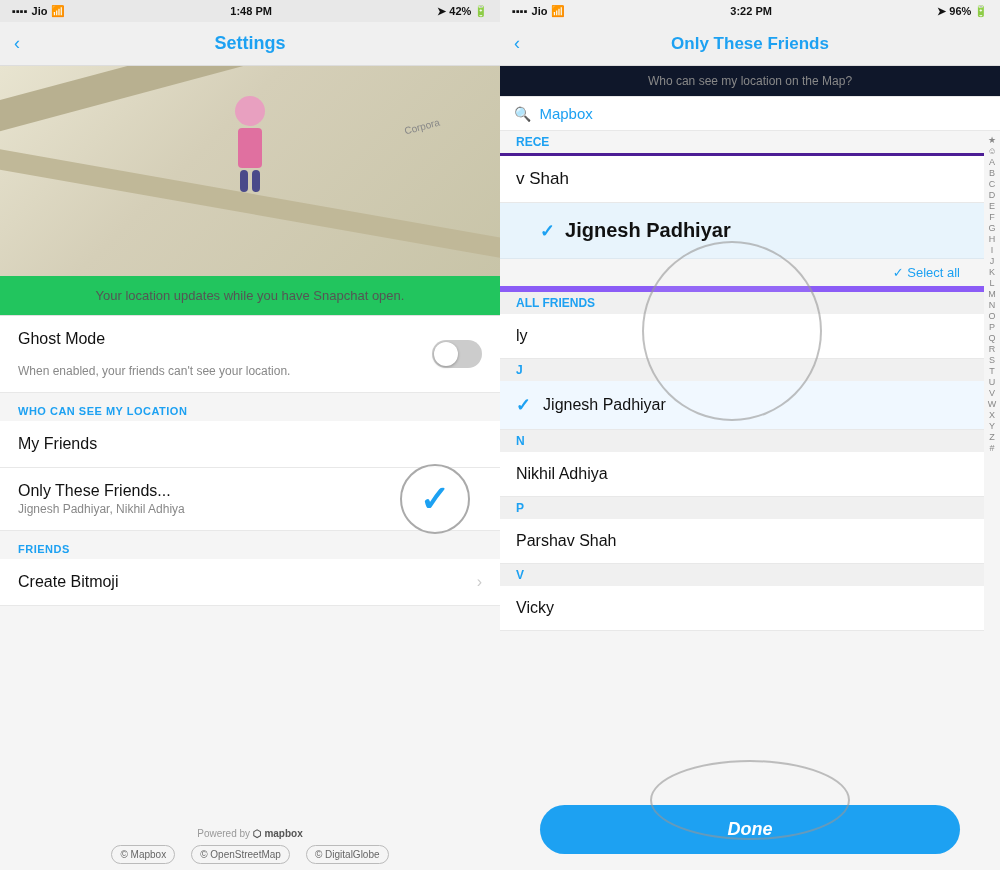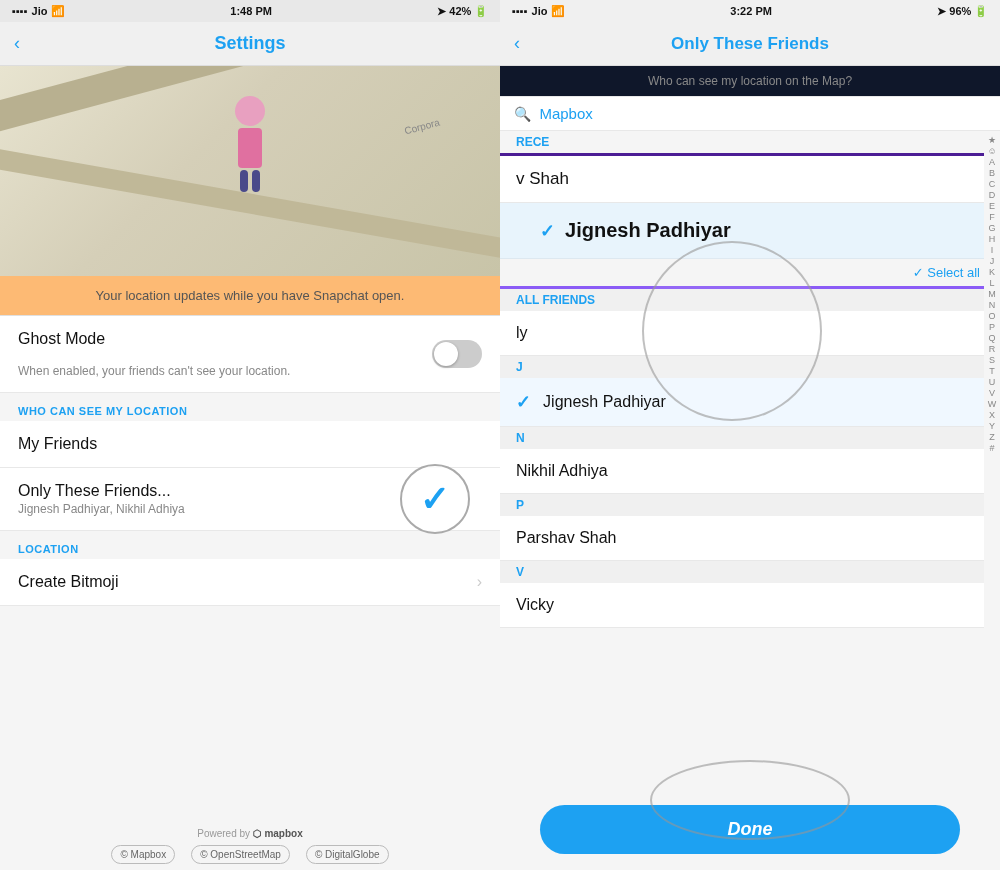--- a/index.html
+++ b/index.html
@@ -138,21 +138,21 @@
       left: 0;
       right: 0;
       background: rgba(0,0,0,0.55);
       color: #fff;
       text-align: center;
       font-size: 13px;
       padding: 10px 16px;
     }
 
     .location-update-text {
-      background: #fdba74;
+      background: #22c55e;
       text-align: center;
       padding: 12px 16px;
       font-size: 13px;
       color: #555;
       border-bottom: 1px solid #e0e0e0;
     }
 
     .settings-section {
       background: #fff;
       padding: 14px 18px;
@@ -368,25 +368,25 @@
       gap: 12px;
       cursor: pointer;
       position: relative;
     }
     .friend-row.selected { background: #f0f8ff; }
     .friend-name { font-size: 16px; color: #111; }
     .friend-check { color: #1da1f2; font-size: 18px; font-weight: 700; }
 
     .select-all-bar {
       background: #f5f5f5;
-      padding: 6px 4px;
+      padding: 6px 24px;
       display: flex;
       justify-content: flex-end;
       align-items: center;
-      border-bottom: 3px solid #8b5cf6;
+      border-bottom: 6px solid #8b5cf6;
     }
     .select-all-btn {
       color: #1da1f2;
       font-size: 13px;
       cursor: pointer;
     }
 
     .alphabet-index {
       width: 16px;
       background: transparent;
@@ -515,21 +515,21 @@
   <div class="settings-row" style="position:relative; padding-right: 120px;">
     <div class="settings-row-text">
       <div class="main">Only These Friends...</div>
       <div class="sub">Jignesh Padhiyar, Nikhil Adhiya</div>
     </div>
     <div class="check-circle">
       <span class="checkmark">✓</span>
     </div>
   </div>
 
-  <div class="bitmoji-section-header">LOCATION</div>
+  <div class="bitmoji-section-header">FRIENDS</div>
   <div class="settings-row">
     <div class="settings-row-text">
       <div class="main">Create Bitmoji</div>
     </div>
     <span class="chevron">›</span>
   </div>
 
   <div class="footer-logos">
     <div class="powered-by">
       <span>Powered by</span>

